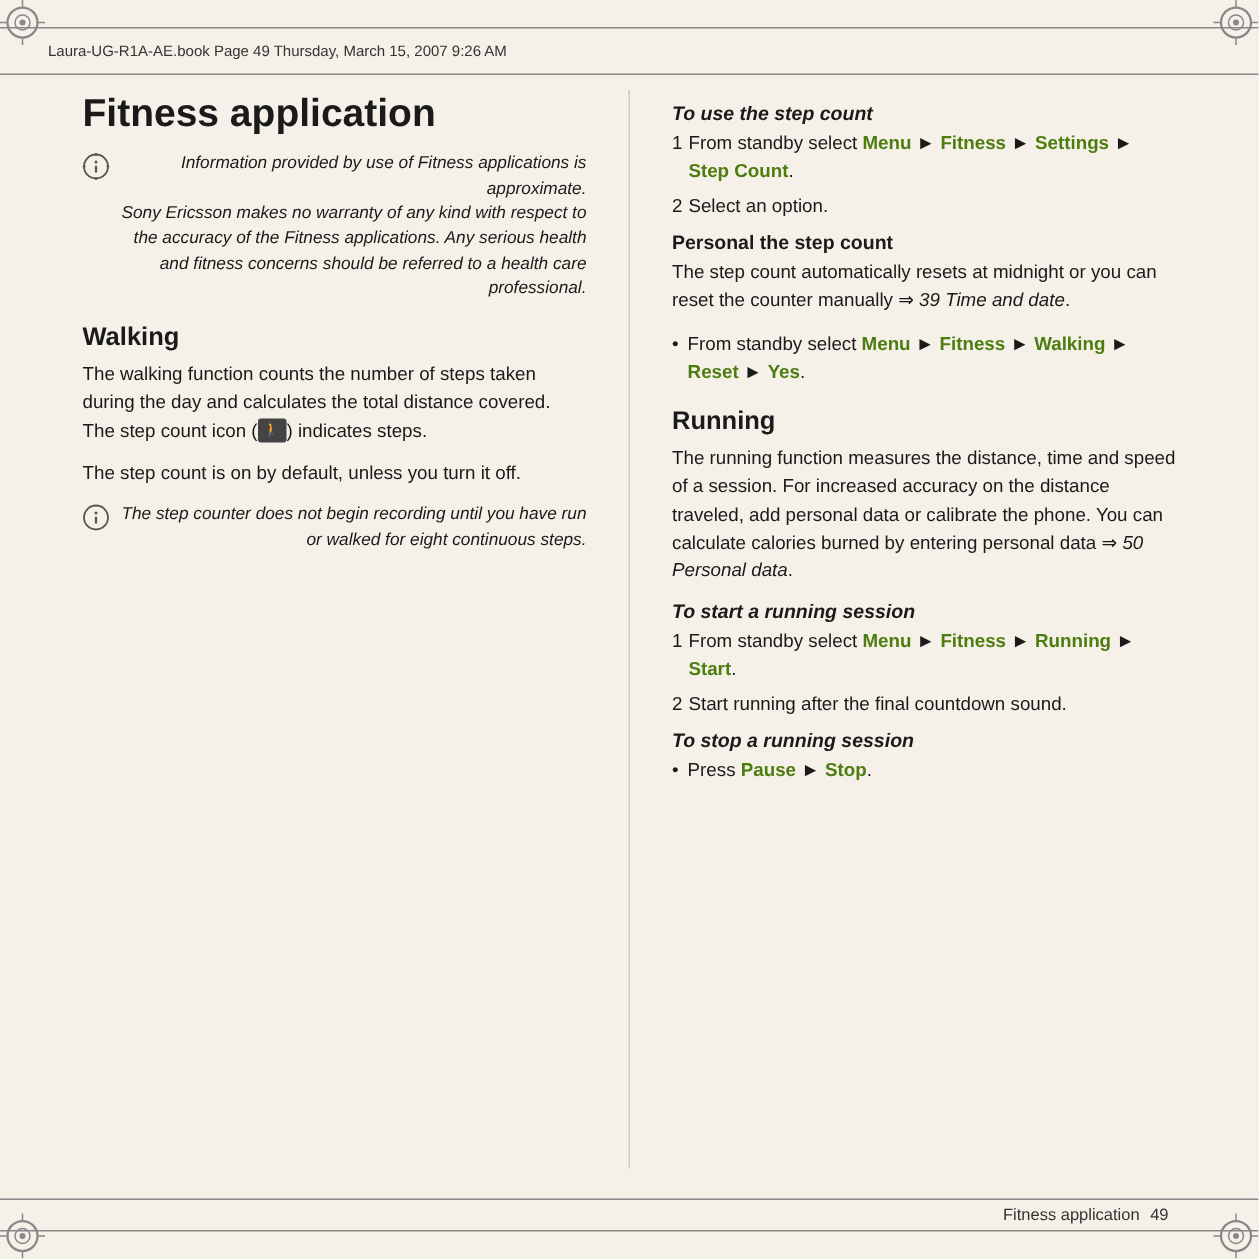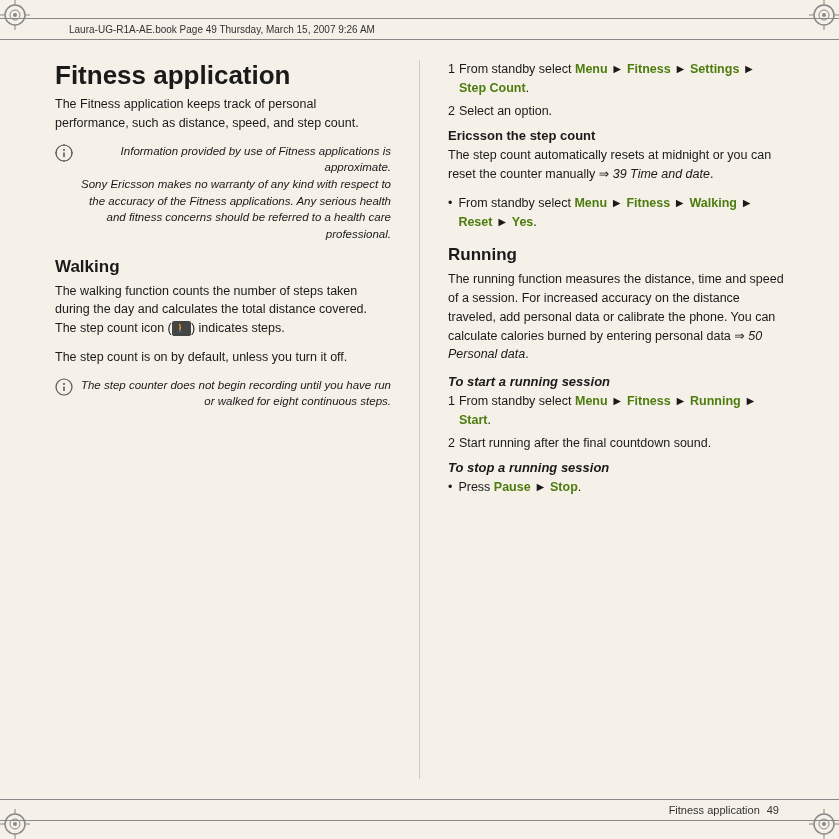--- a/index.html
+++ b/index.html
@@ -29,24 +29,24 @@
       width: 50px;
       height: 50px;
     }
 
     
     .header-bar {
       position: absolute;
       top: 18px;
       left: 0;
       right: 0;
-      height: 22px;
+      height: 32px;
       display: flex;
       align-items: center;
-      padding: 0 69px;
+      padding: 0 32px;
       border-bottom: 1px solid #888;
       border-top: 1px solid #888;
     }
     .header-text {
       font-size: 10px;
       color: #333;
       flex: 1;
     }
 
     
@@ -259,21 +259,20 @@
   <span class="footer-page">49</span>
 </div>
 
 <div class="content">
 
   <div class="col-left">
 
     <h1 class="page-title">Fitness application</h1>
 
 
-    <p class="body-text">The Fitness application keeps track of personal performance, such as distance, speed, and step count.</p>
 
     <div class="info-box">
       <div class="info-icon">
         <svg viewBox="0 0 18 18" width="18" height="18">
           <circle cx="9" cy="9" r="8" fill="none" stroke="#555" stroke-width="1.2"></circle>
           <circle cx="9" cy="6" r="1" fill="#555"></circle>
           <line x1="9" y1="8.5" x2="9" y2="13" stroke="#555" stroke-width="1.5"></line>
 
           <line x1="9" y1="0" x2="9" y2="2" stroke="#555" stroke-width="1"></line>
           <line x1="9" y1="16" x2="9" y2="18" stroke="#555" stroke-width="1"></line>
@@ -304,34 +303,35 @@
       </div>
       <p class="info-text">The step counter does not begin recording until you have run or walked for eight continuous steps.</p>
     </div>
 
   </div>
 
   <div class="col-divider"></div>
 
   <div class="col-right">
 
+    <h3 class="italic-title">To use the step count</h3>
 
     <div class="step-item">
       <span class="step-num">1</span>
       <span class="step-text">
         <span>From standby select </span><span class="highlight">Menu</span><span> ► </span><span class="highlight">Fitness</span><span> ► </span><span class="highlight">Settings</span><span> ► </span><span class="highlight">Step Count</span><span>.</span>
       </span>
     </div>
 
     <div class="step-item">
       <span class="step-num">2</span>
       <span class="step-text">Select an option.</span>
     </div>
 
-    <h3 class="sub-title">Ericsson the step count</h3>
+    <h3 class="sub-title">Personal the step count</h3>
 
     <p class="body-text">
       <span>The step count automatically resets at midnight or you can reset the counter manually </span><span>⇒ </span><span class="link-ref">39 Time and date</span><span>.</span>
     </p>
 
 
     <div class="bullet-item">
       <span class="bullet-sym">•</span>
       <span>
         <span>From standby select </span><span class="highlight">Menu</span><span> ► </span><span class="highlight">Fitness</span><span> ► </span><span class="highlight">Walking</span><span> ► </span><span class="highlight">Reset</span><span> ► </span><span class="highlight">Yes</span><span>.</span>

